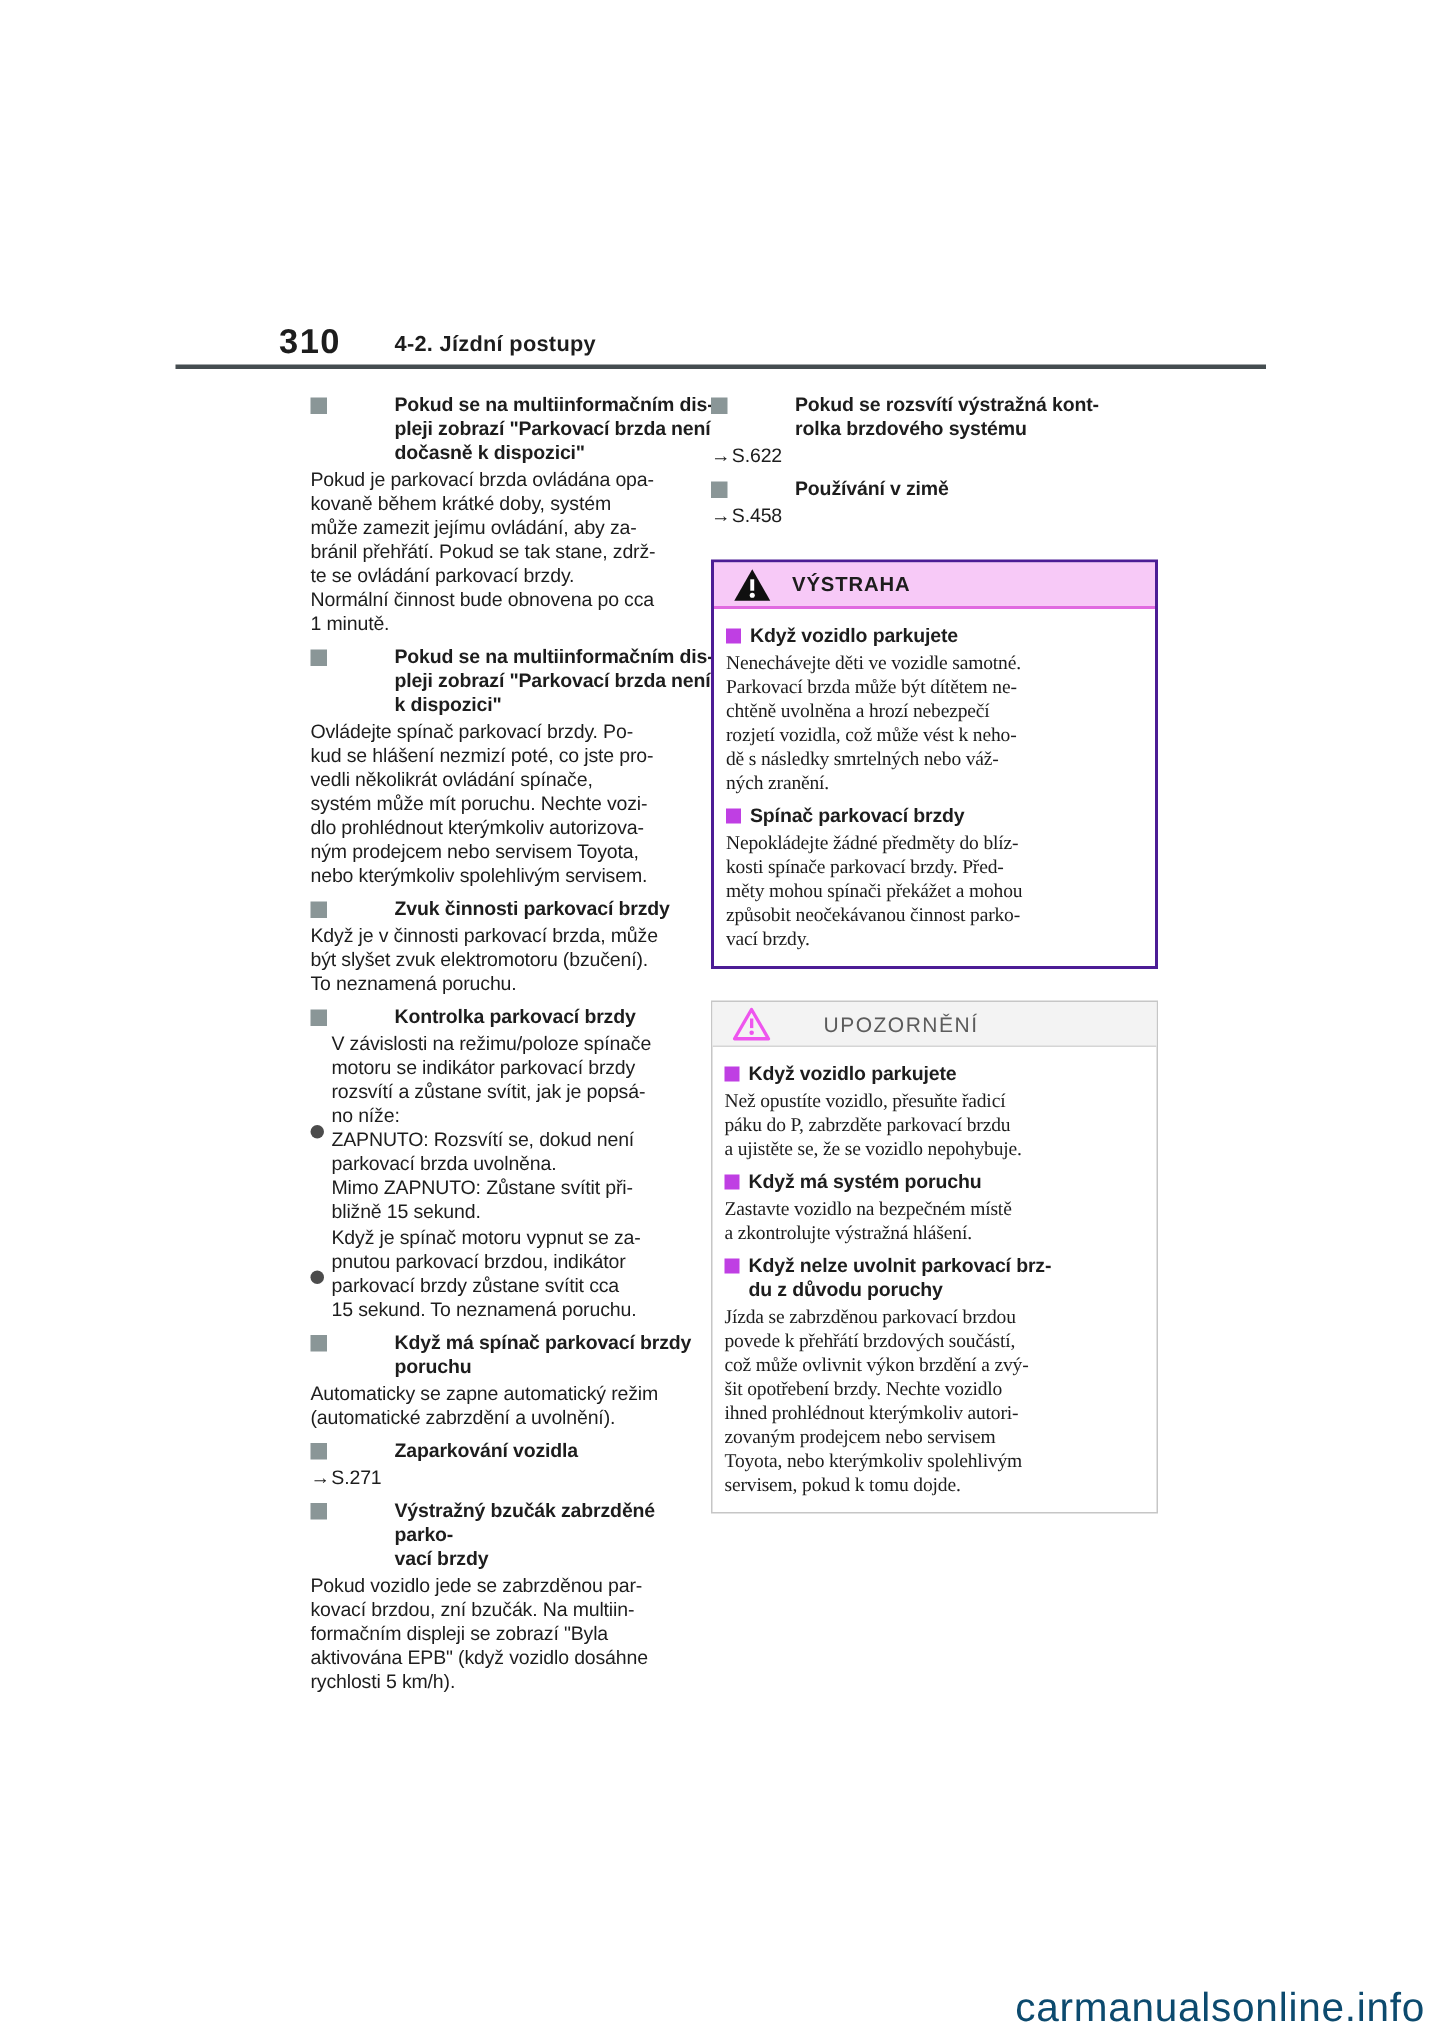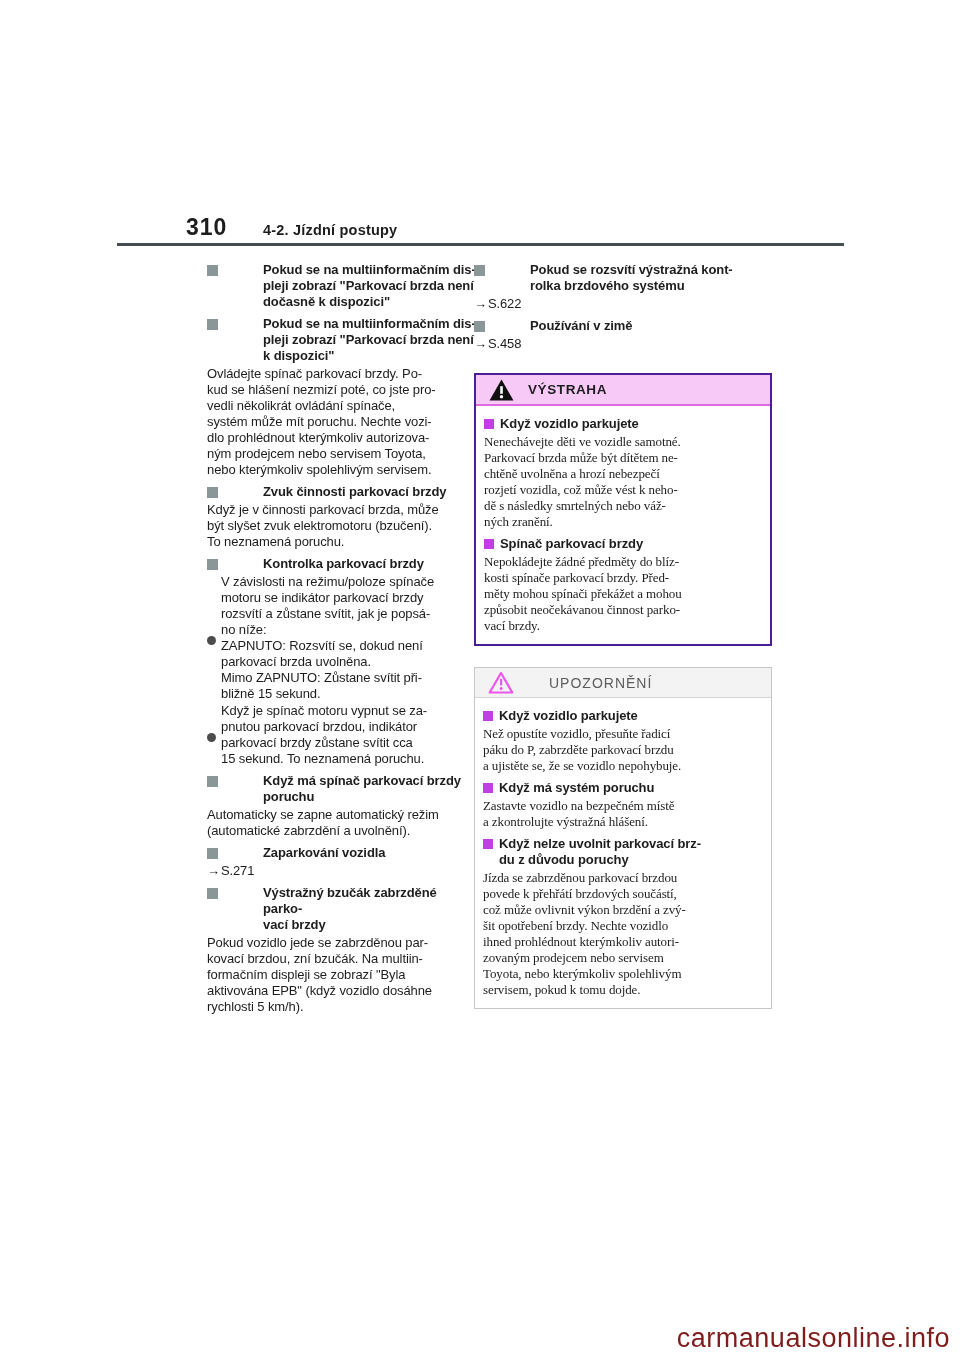--- a/index.html
+++ b/index.html
@@ -30,39 +30,46 @@
   .box.caution{border:1px solid #c6c6c6;}
   .caution-head{background:#f3f3f3;border-bottom:1px solid #d5d5d5;gap:22px;}
   .caution-title{color:#5c5c5c;font-size:14px;letter-spacing:1px;margin-left:13px;}
   .box-body{padding:4px 9px 10px 8px;font-size:13px;line-height:16px;letter-spacing:-0.1px;}
   .box-h{display:flex;font-weight:bold;margin:6px 0 2px 0;}
   .box-h .sqm{flex:0 0 10px;height:10px;background:#bf3fe3;margin:3px 6px 0 0;}
   .box-p{white-space:pre-line;font-family:Liberation Serif, serif;}
   .tri{display:block;}
   .watermark{
     position:absolute;right:10px;bottom:4px;
-    font-size:27px;color:#7f1d1d;letter-spacing:0.5px;font-weight:normal;
+    font-size:27px;color:#0c4a6e;letter-spacing:0.5px;font-weight:normal;
   }
 </style>
 </head>
 <body>
 
 <div class="page">
 
   <div class="pagenum">310</div>
   <div class="sectitle">4-2. Jízdní postupy</div>
   <div class="rule"></div>
 
   <div class="col col-left" id="left-col">
       <div class="blk heading">
         <span class="sq"></span>
         <div class="txt">Pokud se na multiinformačním dis-
 pleji zobrazí "Parkovací brzda není
 dočasně k dispozici"</div>
       </div>
+      <div class="blk para">Pokud je parkovací brzda ovládána opa-
+kovaně během krátké doby, systém
+může zamezit jejímu ovládání, aby za-
+bránil přehřátí. Pokud se tak stane, zdrž-
+te se ovládání parkovací brzdy.
+Normální činnost bude obnovena po cca
+1 minutě.</div>
       <div class="blk heading">
         <span class="sq"></span>
         <div class="txt">Pokud se na multiinformačním dis-
 pleji zobrazí "Parkovací brzda není
 k dispozici"</div>
       </div>
       <div class="blk para">Ovládejte spínač parkovací brzdy. Po-
 kud se hlášení nezmizí poté, co jste pro-
 vedli několikrát ovládání spínače,
 systém může mít poruchu. Nechte vozi-

